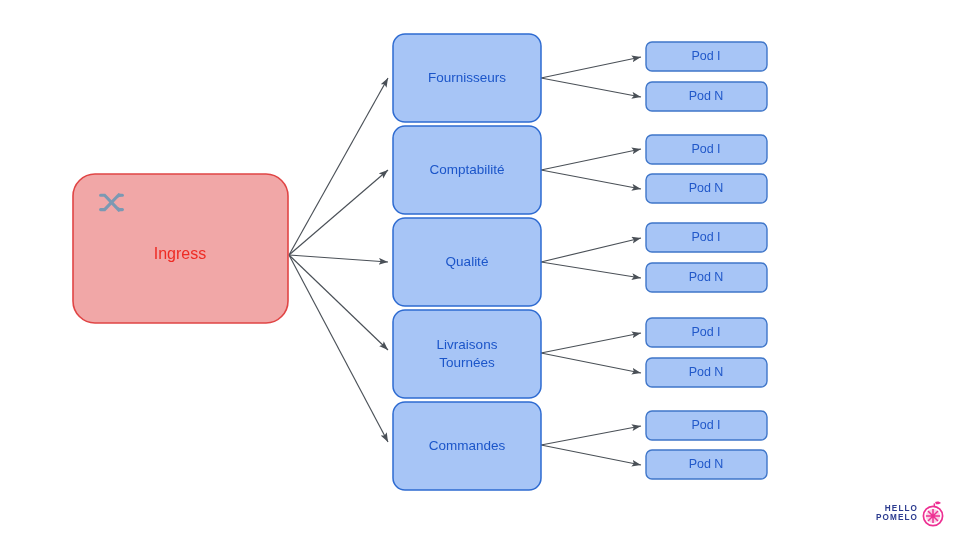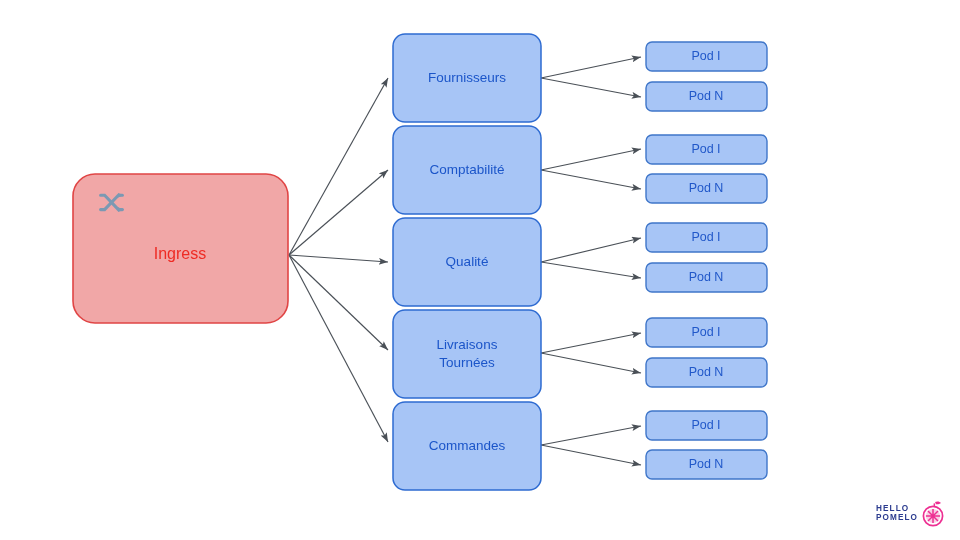--- a/index.html
+++ b/index.html
@@ -50,21 +50,21 @@
     top: 498px;
     width: 74px;
     height: 32px;
     display: flex;
     align-items: center;
     gap: 3px;
   }
   .logo-text {
     display: flex;
     flex-direction: column;
-    align-items: flex-start;
+    align-items: flex-end;
     line-height: 1.05;
   }
   .logo-text span {
     font-family: "Liberation Sans", sans-serif;
     font-size: 8.2px;
     font-weight: bold;
     letter-spacing: 1.1px;
     color: #2b3b8f;
     white-space: nowrap;
   }

